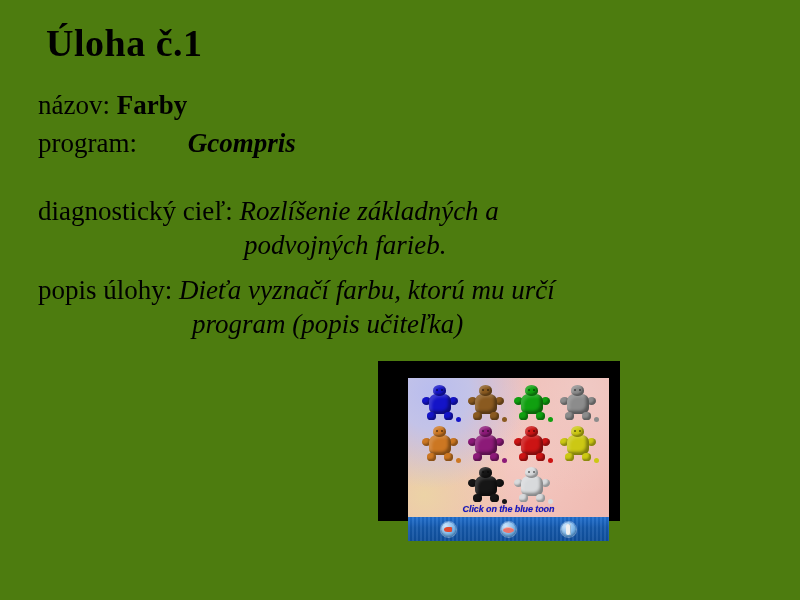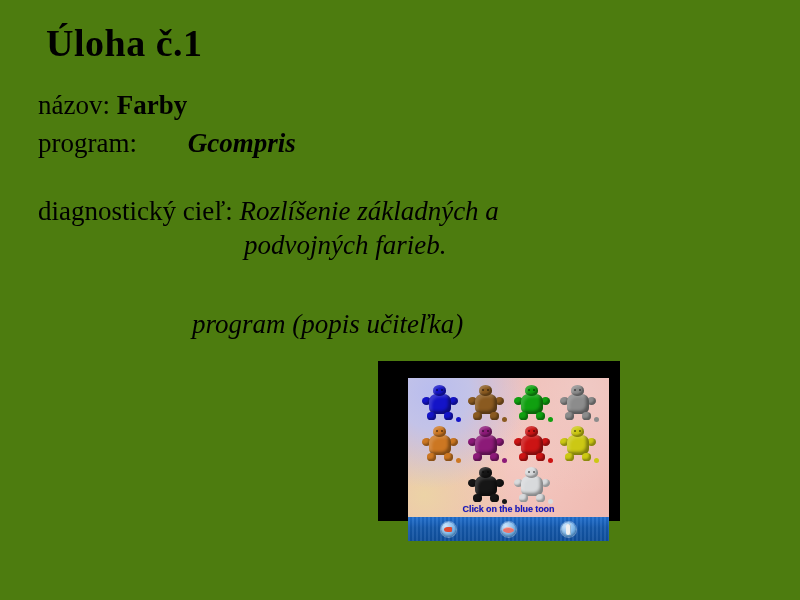--- a/index.html
+++ b/index.html
@@ -57,20 +57,21 @@
 
   
   #screenshot-frame {
     position: absolute;
     left: 378px;
     top: 361px;
     width: 242px;
     height: 160px;
     background: #000000;
     box-sizing: border-box;
+    font-style: italic;
   }
   #screenshot-inner {
     position: absolute;
     left: 30px;
     top: 17px;
     width: 201px;
     height: 163px;
     overflow: hidden;
     background: #f2c4bc;
   }
@@ -248,20 +249,23 @@
 
   <div class="body-line" id="line-program">
     <span class="label">program: </span><span class="bolditl">Gcompris</span>
   </div>
 
   <div class="body-line" id="line-diag1">
     <span class="label">diagnostický cieľ: </span><span class="ital">Rozlíšenie základných a</span>
   </div>
   <div class="body-line ital" id="line-diag2">podvojných farieb.</div>
 
+  <div class="body-line" id="line-popis1">
+    <span class="label">popis úlohy: </span><span class="ital">Dieťa vyznačí farbu, ktorú mu určí</span>
+  </div>
   <div class="body-line ital" id="line-popis2">program (popis učiteľka)</div>
 
   <div id="screenshot-frame">
     <div id="screenshot-inner">
       <div id="gc-bg"></div>
 
       <div id="toon-grid">
           <div class="toon-row">
             <div class="toon" style="--c: #1414c8;">
               <span class="arm-l"></span>

